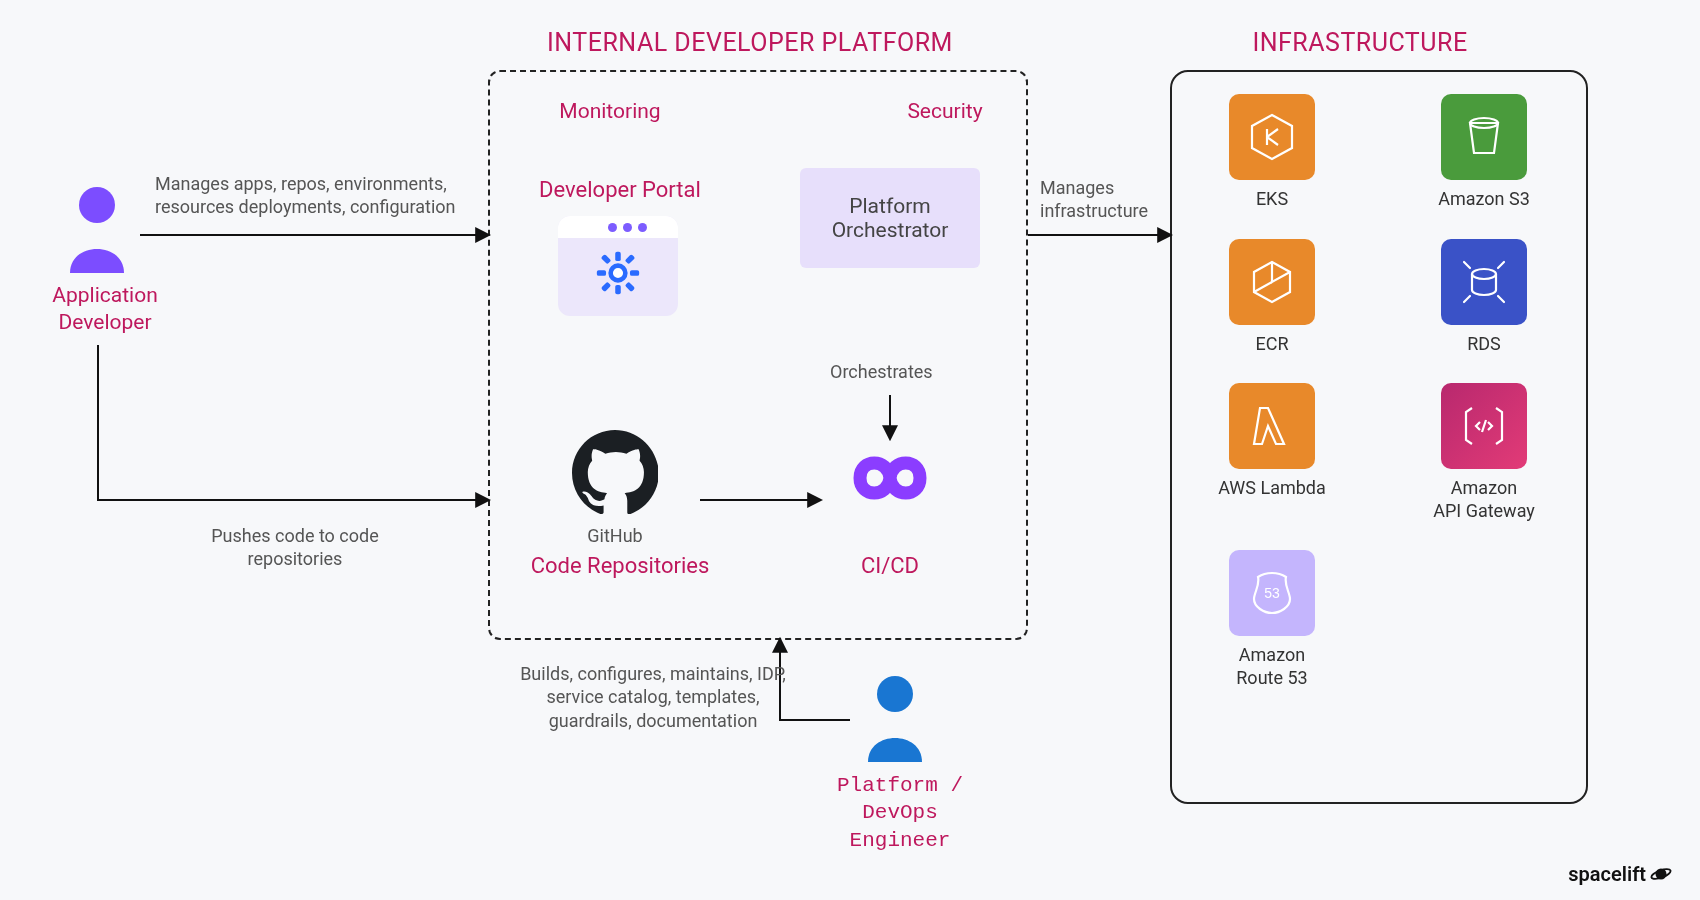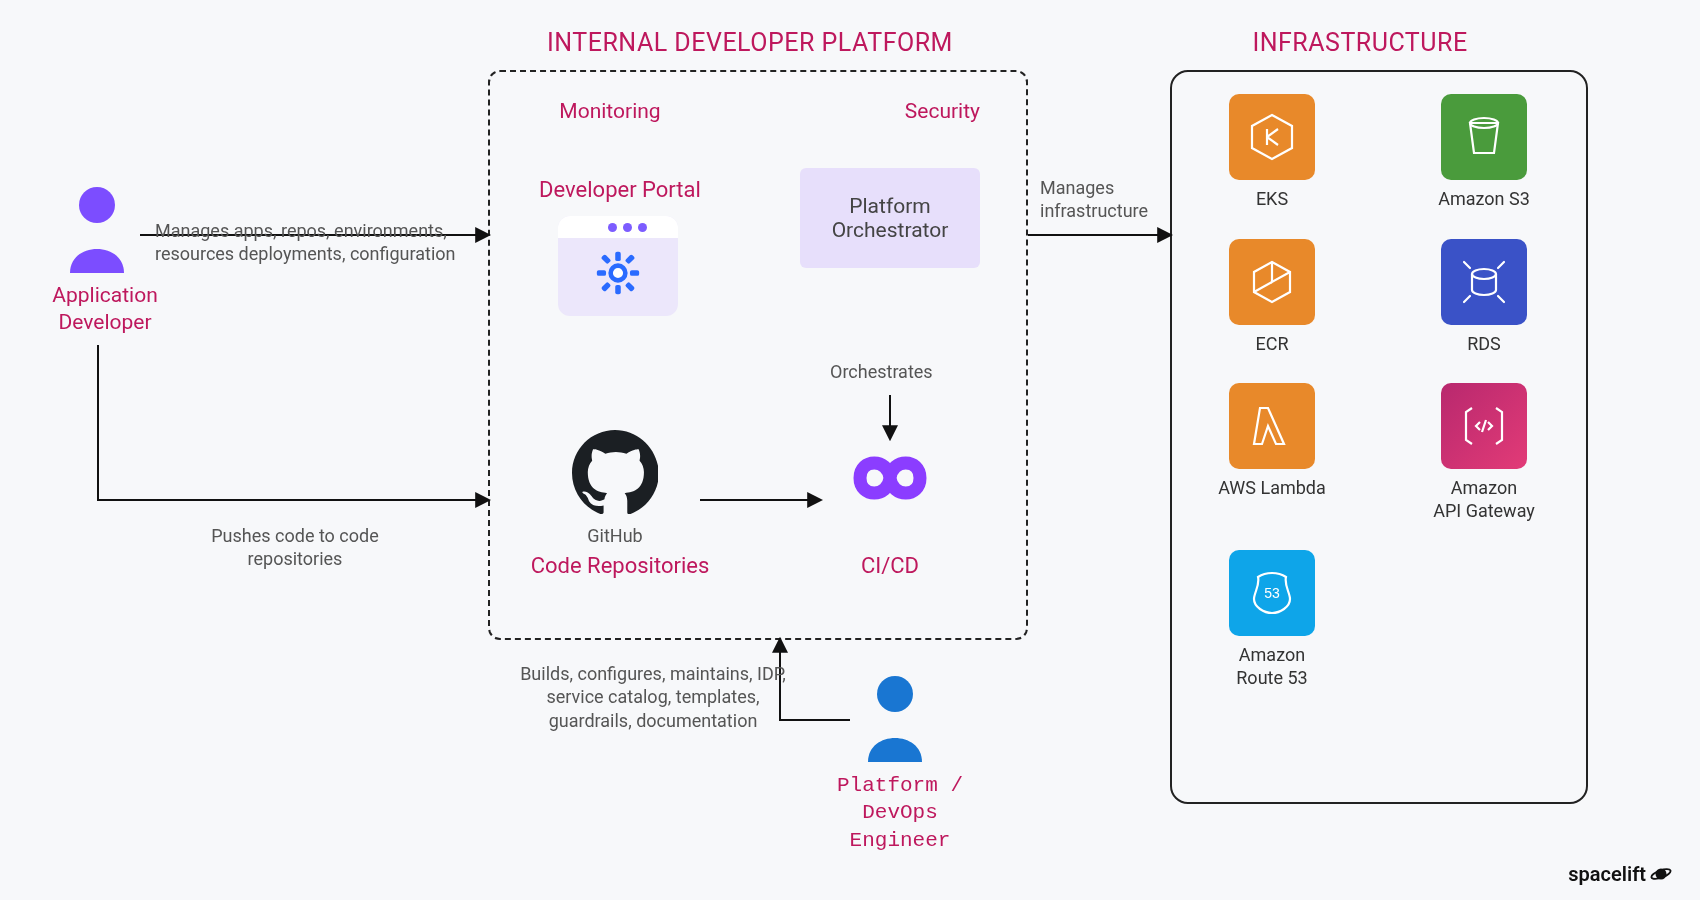--- a/index.html
+++ b/index.html
@@ -96,21 +96,21 @@
       <circle cx="35" cy="22" r="18" fill="#1976d2"></circle>
       <path d="M8 90 C8 58 62 58 62 90 Z" fill="#1976d2"></path>
     </svg>
 </div>
 <div class="abs label" style="left:800px; top:772px; width:200px; white-space:pre-line;font-family:Liberation Mono, monospace;">Platform / DevOps
 Engineer</div>
 
 <div class="abs idp-box" style="left:488px; top:70px; width:540px; height:570px;"></div>
 
 <div class="abs label" style="left:530px; top:98px; width:160px;">Monitoring</div>
-<div class="abs label" style="left:820px; top:98px; width:160px;text-align:right;">Security</div>
+<div class="abs label" style="left:865px; top:98px; width:160px;">Security</div>
 
 <div class="abs label" style="left:520px; top:176px; width:200px; font-size:22px;">Developer Portal</div>
 <div class="abs portal" style="left:558px; top:216px;">
   <div class="bar">
       <span></span>
       <span></span>
       <span></span>
     </div>
   <div class="gear">
     <svg viewBox="0 0 50 50">
@@ -209,21 +209,21 @@
         <svg viewBox="0 0 56 56">
             <path d="M16 10 L10 14 L10 42 L16 46 M40 10 L46 14 L46 42 L40 46"></path>
             <path d="M24 24 L20 28 L24 32 M32 24 L36 28 L32 32 M30 22 L26 34"></path>
           </svg>
       </div>
       <div class="tile-label" style="white-space:pre-line">Amazon
 API Gateway</div>
     </div>
 
     <div class="infra-cell">
-      <div class="tile" style="background:#0ea5e9">
+      <div class="tile" style="background:#c4b5fd">
         <svg viewBox="0 0 56 56">
             <path d="M14 12 C14 12 20 8 28 8 C36 8 42 12 42 12 C40 20 46 28 46 34 C46 42 36 48 28 48 C20 48 10 42 10 34 C10 28 16 20 14 12 Z"></path>
             <text x="28" y="33" font-size="14" fill="#fff" stroke="none" text-anchor="middle" font-family="sans-serif">53</text>
           </svg>
       </div>
       <div class="tile-label" style="white-space:pre-line">Amazon
 Route 53</div>
     </div>
   </div>
 </div>
@@ -241,21 +241,21 @@
 
   <line x1="1028" y1="235" x2="1170" y2="235" stroke="#111" stroke-width="2" marker-end="url(#ah)"></line>
 
   <line x1="890" y1="395" x2="890" y2="438" stroke="#111" stroke-width="2" marker-end="url(#ah)"></line>
 
   <line x1="700" y1="500" x2="820" y2="500" stroke="#111" stroke-width="2" marker-end="url(#ah)"></line>
 
   <polyline points="850,720 780,720 780,640" fill="none" stroke="#111" stroke-width="2" marker-end="url(#ah)"></polyline>
 </svg>
 
-<div class="abs small" style="left:155px; top:172px; width:330px; text-align:left; white-space:pre-line;margin-top:47px;">Manages apps, repos, environments,
+<div class="abs small" style="left:155px; top:172px; width:330px; text-align:left; white-space:pre-line;">Manages apps, repos, environments,
 resources deployments, configuration</div>
 <div class="abs small" style="left:185px; top:524px; width:220px; white-space:pre-line;">Pushes code to code
 repositories</div>
 <div class="abs small" style="left:1040px; top:176px; width:120px; text-align:left; white-space:pre-line;">Manages
 infrastructure</div>
 <div class="abs small" style="left:830px; top:360px; width:130px; text-align:left;">Orchestrates</div>
 <div class="abs small" style="left:498px; top:662px; width:310px; white-space:pre-line;">Builds, configures, maintains, IDP,
 service catalog, templates,
 guardrails, documentation</div>
 

